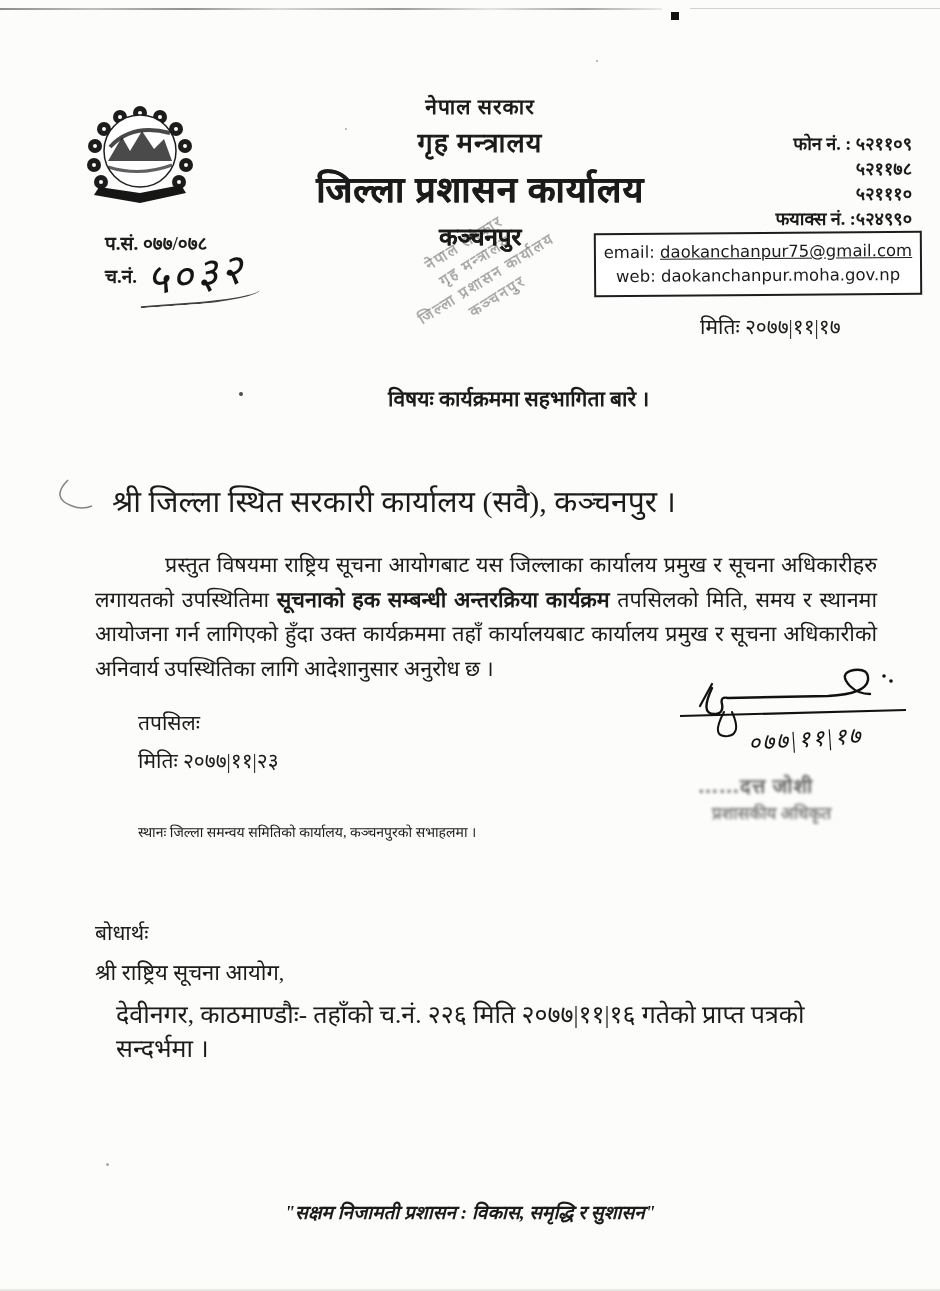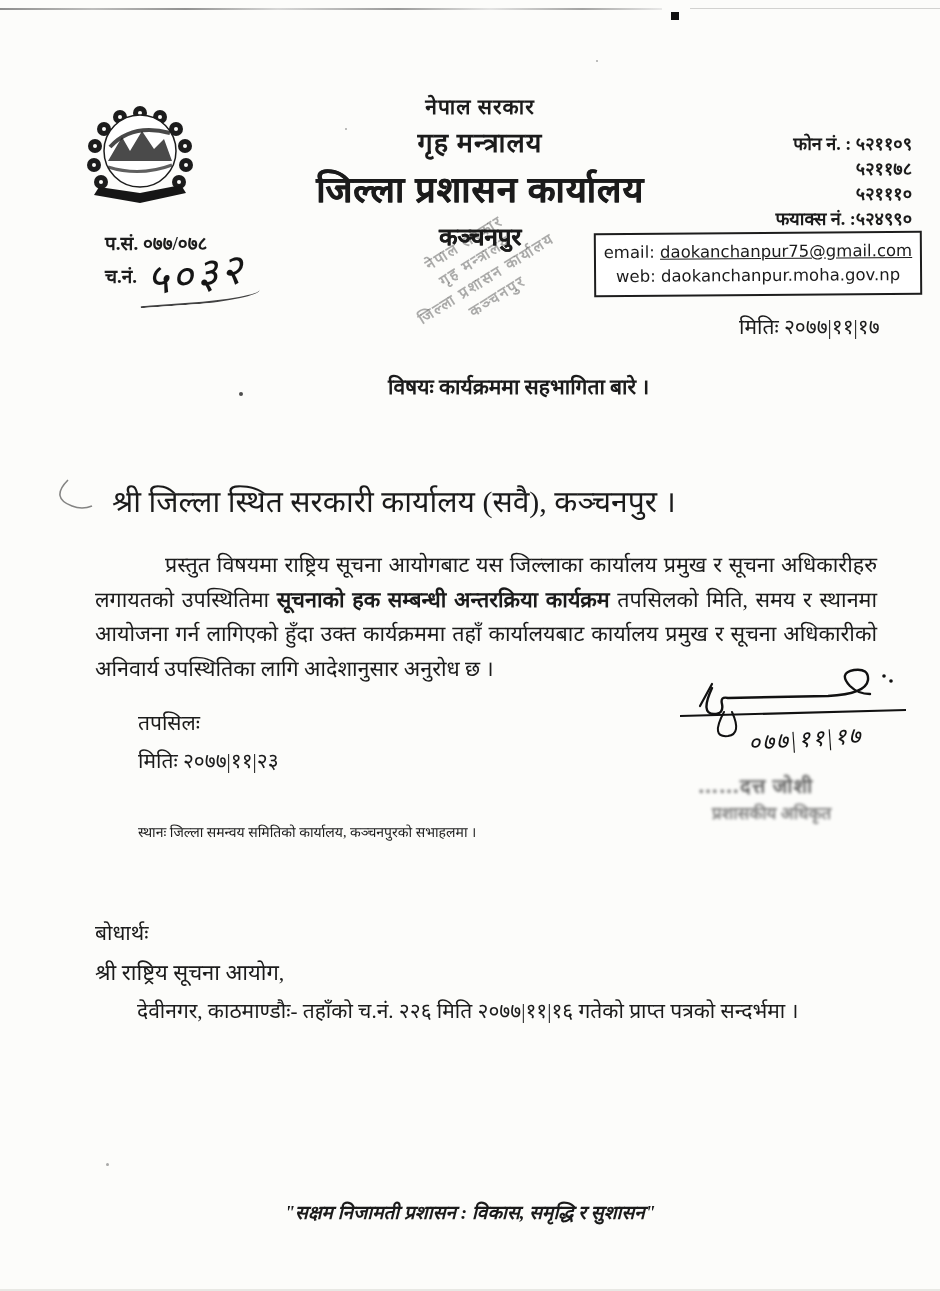--- a/index.html
+++ b/index.html
@@ -33,44 +33,44 @@
   .contact-box .email-val{text-decoration:underline;}
   .refno{top:230px;left:105px;font-size:19px;font-weight:600;}
   .dispatch{top:263px;left:105px;font-size:19px;font-weight:600;}
   .dispatch-hand{top:244px;left:146px;font-size:42px;font-style:italic;letter-spacing:3px;
     transform:rotate(-7deg);font-weight:400;color:#151515;}
   .hand-underline{top:292px;left:140px;width:120px;height:10px;border-bottom:2px solid #222;
     border-radius:0 0 60%/10px 0;transform:rotate(-4deg);opacity:.85;}
   .watermark{top:228px;left:356px;width:250px;transform:rotate(-32deg);
     color:rgba(25,25,25,.36);text-align:center;font-size:15px;font-weight:600;
     letter-spacing:2px;line-height:21px;}
-  .date-line{top:312px;left:700px;font-size:21px;margin-left:39px;}
+  .date-line{top:312px;left:700px;font-size:21px;}
   
-  .subject{top:372px;left:388px;font-size:21px;font-weight:600;}
+  .subject{top:384px;left:388px;font-size:21px;font-weight:600;}
   .addr1{top:444px;left:128px;font-size:22px;}
   .addr2{top:480px;left:112px;font-size:30px;}
   .body-par{top:548px;left:95px;width:782px;font-size:21.5px;line-height:34.5px;
     text-align:justify;text-indent:70px;}
   .body-par b{font-weight:700;margin-top:11px;}
   .sched-head{top:708px;left:138px;font-size:21px;}
   .sched1{top:746px;left:138px;font-size:21px;}
   .sched2{top:784px;left:138px;font-size:21px;}
   .sched3{top:822px;left:138px;font-size:14px;}
   
   .sig-svg{top:660px;left:678px;}
   .sig-date{top:722px;left:748px;font-size:23px;font-style:italic;transform:rotate(-4deg);
     letter-spacing:2px;color:#141414;}
   .stamp-name{top:772px;left:698px;font-size:20px;font-weight:700;letter-spacing:1px;
     color:#2a2a2a;filter:blur(1.6px);opacity:.72;}
   .stamp-title{top:801px;left:712px;font-size:17px;font-weight:600;
     color:#3a3a3a;filter:blur(1.4px);opacity:.62;}
   
   .cc-head{top:918px;left:95px;font-size:21px;}
   .cc-line1{top:956px;left:95px;font-size:22px;}
-  .cc-line2{top:996px;left:137px;width:770px;font-size:21px;}
+  .cc-line2{top:996px;left:116px;width:770px;font-size:25px;}
   .footer{top:1199px;left:0;width:940px;text-align:center;font-size:19px;
     font-style:italic;font-weight:600;}
 </style>
 </head>
 <body>
 
 <div class="page">
 
   <div class="abs top-streak"></div>
   <div class="abs top-streak2"></div>

